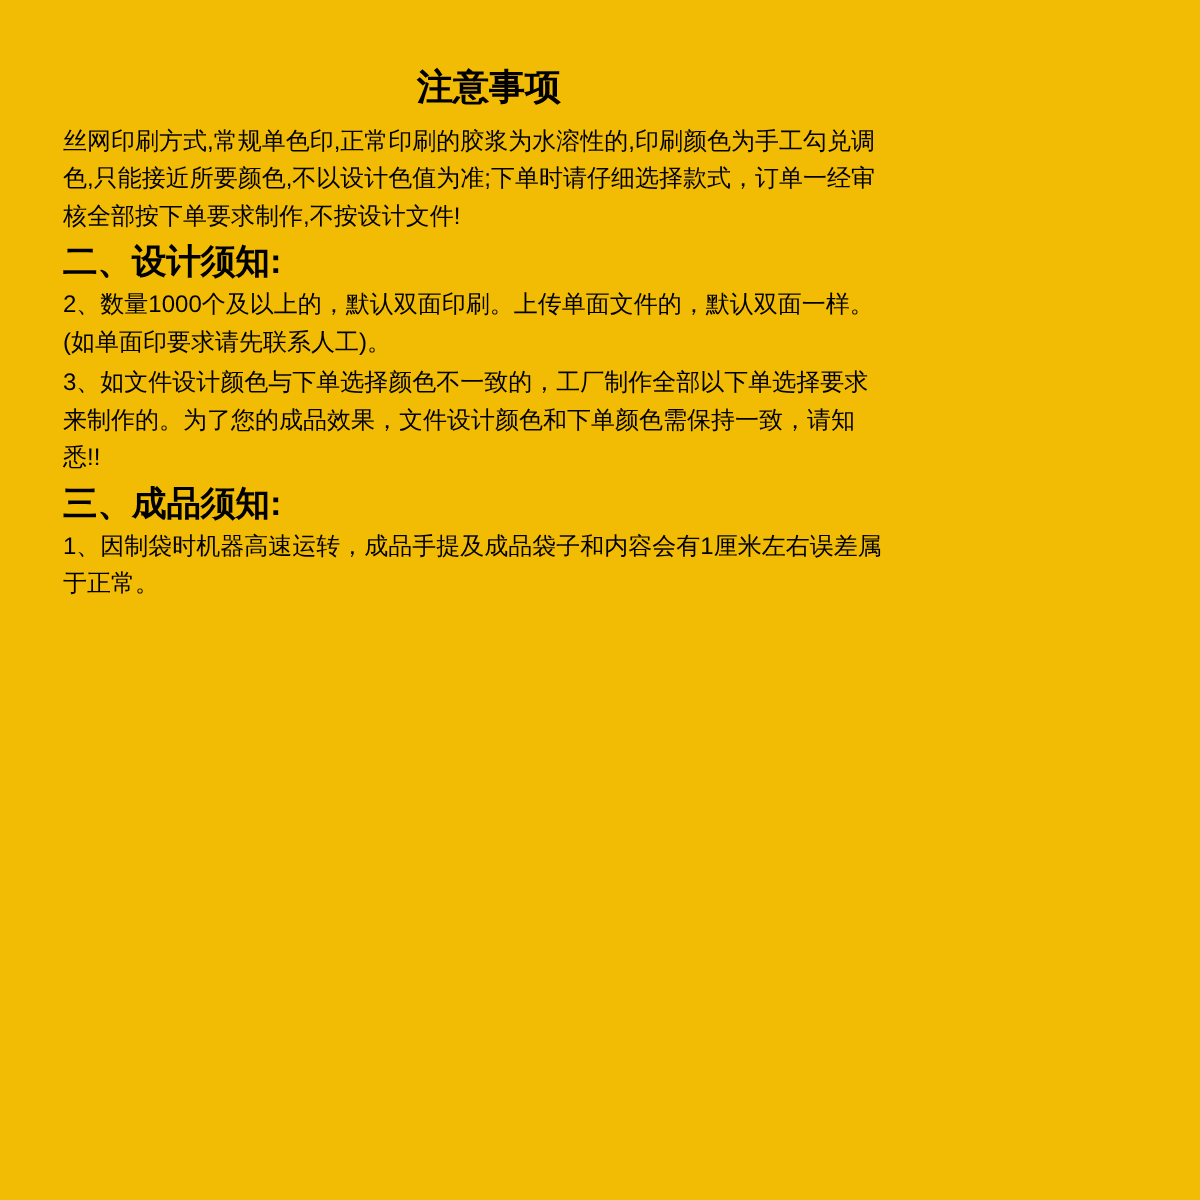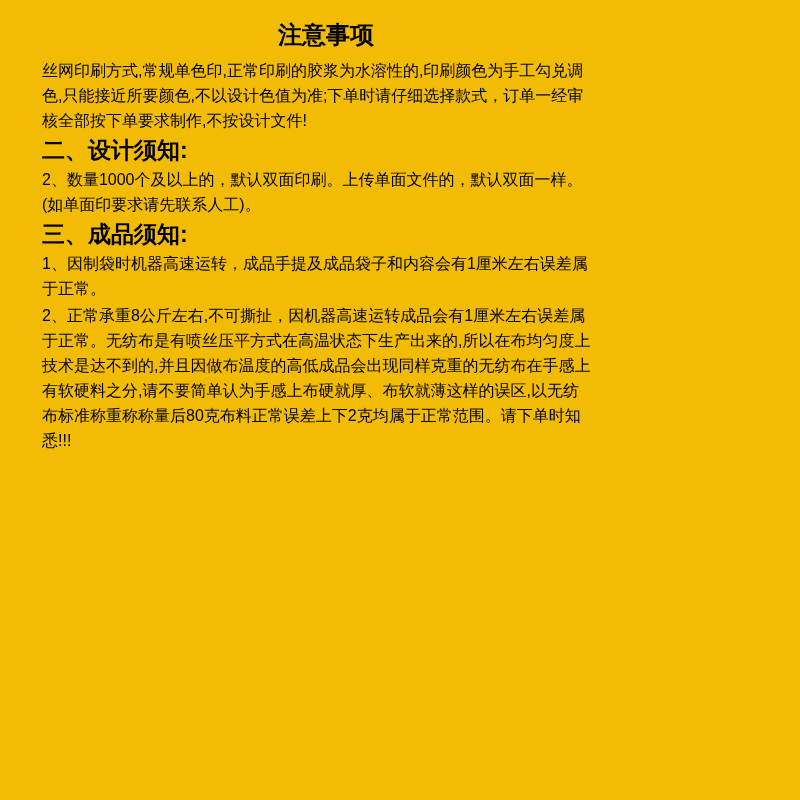--- a/index.html
+++ b/index.html
@@ -12,21 +12,21 @@
     width: 800px;
     height: 800px;
     background: var(--bg);
     color: var(--fg);
     font-family: "Liberation Sans", "DejaVu Sans", sans-serif;
     overflow: hidden;
   }
   .notice {
     width: 650px;
     height: 800px;
-    padding: 20px 40px 0 42px;
+    padding: 44px 40px 0 42px;
   }
   .page-title {
     margin: 0 0 8px 0;
     font-size: 24px;
     line-height: 30px;
     font-weight: 700;
     text-align: center;
   }
   .section { margin: 0; }
   .section-heading {
@@ -51,21 +51,21 @@
 
   <h1 class="page-title">注意事项</h1>
 
   <section class="section">
     <p class="para">丝网印刷方式,常规单色印,正常印刷的胶浆为水溶性的,印刷颜色为手工勾兑调色,只能接近所要颜色,不以设计色值为准;下单时请仔细选择款式，订单一经审核全部按下单要求制作,不按设计文件!</p>
   </section>
 
   <section class="section">
     <h2 class="section-heading">二、设计须知:</h2>
     <p class="para">2、数量1000个及以上的，默认双面印刷。上传单面文件的，默认双面一样。(如单面印要求请先联系人工)。</p>
+    <p class="para">3、如文件设计颜色与下单选择颜色不一致的，工厂制作全部以下单选择要求来制作的。为了您的成品效果，文件设计颜色和下单颜色需保持一致，请知悉!!</p>
   </section>
 
   <section class="section">
     <h2 class="section-heading">三、成品须知:</h2>
     <p class="para">1、因制袋时机器高速运转，成品手提及成品袋子和内容会有1厘米左右误差属于正常。</p>
-    <p class="para">2、正常承重8公斤左右,不可撕扯，因机器高速运转成品会有1厘米左右误差属于正常。无纺布是有喷丝压平方式在高温状态下生产出来的,所以在布均匀度上技术是达不到的,并且因做布温度的高低成品会出现同样克重的无纺布在手感上有软硬料之分,请不要简单认为手感上布硬就厚、布软就薄这样的误区,以无纺布标准称重称称量后80克布料正常误差上下2克均属于正常范围。请下单时知悉!!!</p>
   </section>
 
 </main>
 
 </body></html>

